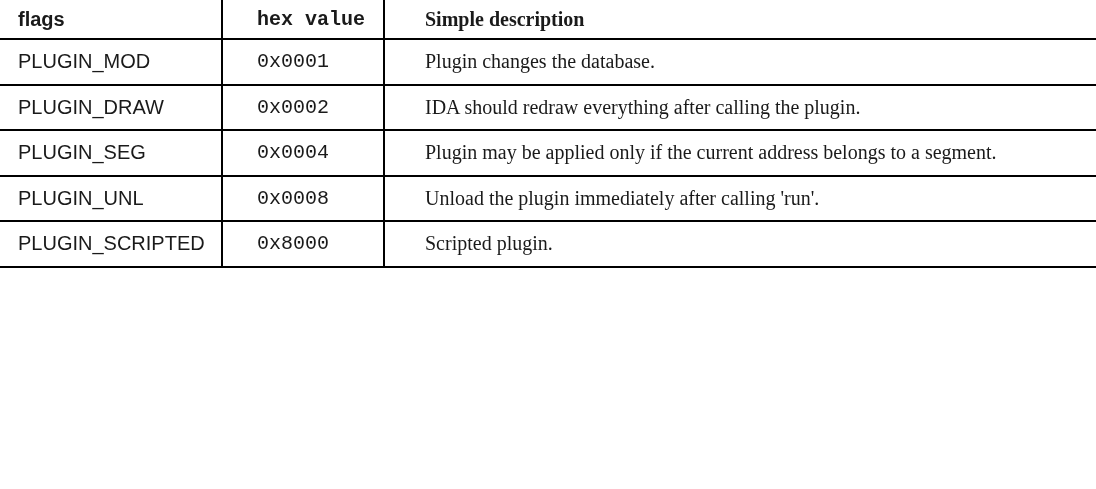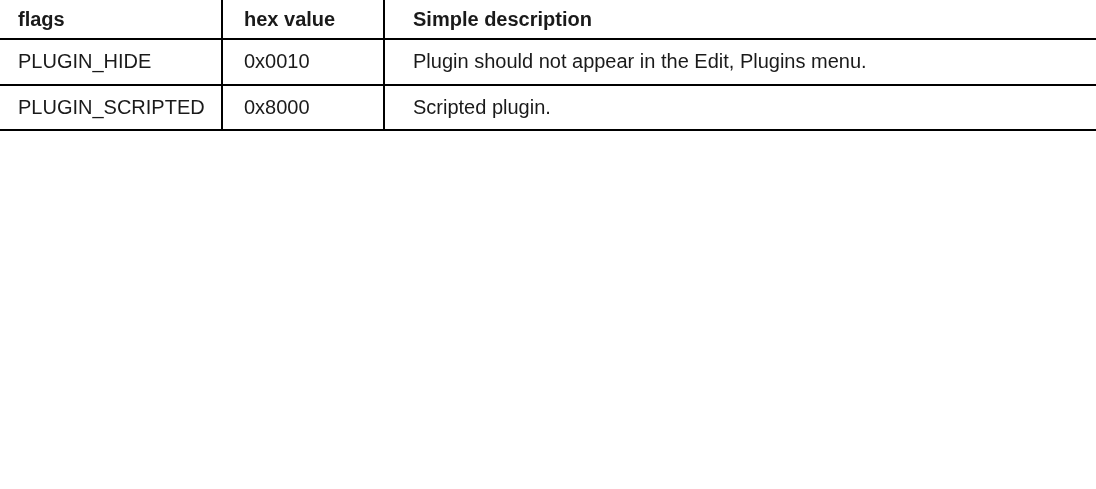--- a/index.html
+++ b/index.html
@@ -46,46 +46,61 @@
     height: 38px;
     margin-top: 21px;
   }
   .flags-table td {
     height: 43.5px;
     font-weight: 400;
   }
   .flags-table th:nth-child(1),
   .flags-table td:nth-child(1) { padding-left: 18px; }
   .flags-table th:nth-child(2),
-  .flags-table td:nth-child(2) { padding-left: 21px; }
+  .flags-table td:nth-child(2) { padding-left: 34px; font-family: Liberation Mono, monospace; }
   .flags-table th:nth-child(3),
-  .flags-table td:nth-child(3) { padding-left: 28px; }
+  .flags-table td:nth-child(3) { padding-left: 40px; font-family: Liberation Serif, serif; }
 </style>
 </head>
 <body>
 
 <div class="viewport">
   <table class="flags-table">
     <colgroup>
       <col class="c1">
       <col class="c2">
       <col class="c3">
     </colgroup>
     <thead>
       <tr>
         <th>flags</th>
         <th>hex value</th>
         <th>Simple description</th>
       </tr>
     </thead>
     <tbody id="table-body">
         <tr>
-          <td>PLUGIN_HIDE</td>
-          <td>0x0010</td>
-          <td>Plugin should not appear in the Edit, Plugins menu.</td>
+          <td>PLUGIN_MOD</td>
+          <td>0x0001</td>
+          <td>Plugin changes the database.</td>
+        </tr>
+        <tr>
+          <td>PLUGIN_DRAW</td>
+          <td>0x0002</td>
+          <td>IDA should redraw everything after calling the plugin.</td>
+        </tr>
+        <tr>
+          <td>PLUGIN_SEG</td>
+          <td>0x0004</td>
+          <td>Plugin may be applied only if the current address belongs to a segment.</td>
+        </tr>
+        <tr>
+          <td>PLUGIN_UNL</td>
+          <td>0x0008</td>
+          <td>Unload the plugin immediately after calling 'run'.</td>
         </tr>
         <tr>
           <td>PLUGIN_SCRIPTED</td>
           <td>0x8000</td>
           <td>Scripted plugin.</td>
         </tr>
       </tbody>
   </table>
 </div>
 

